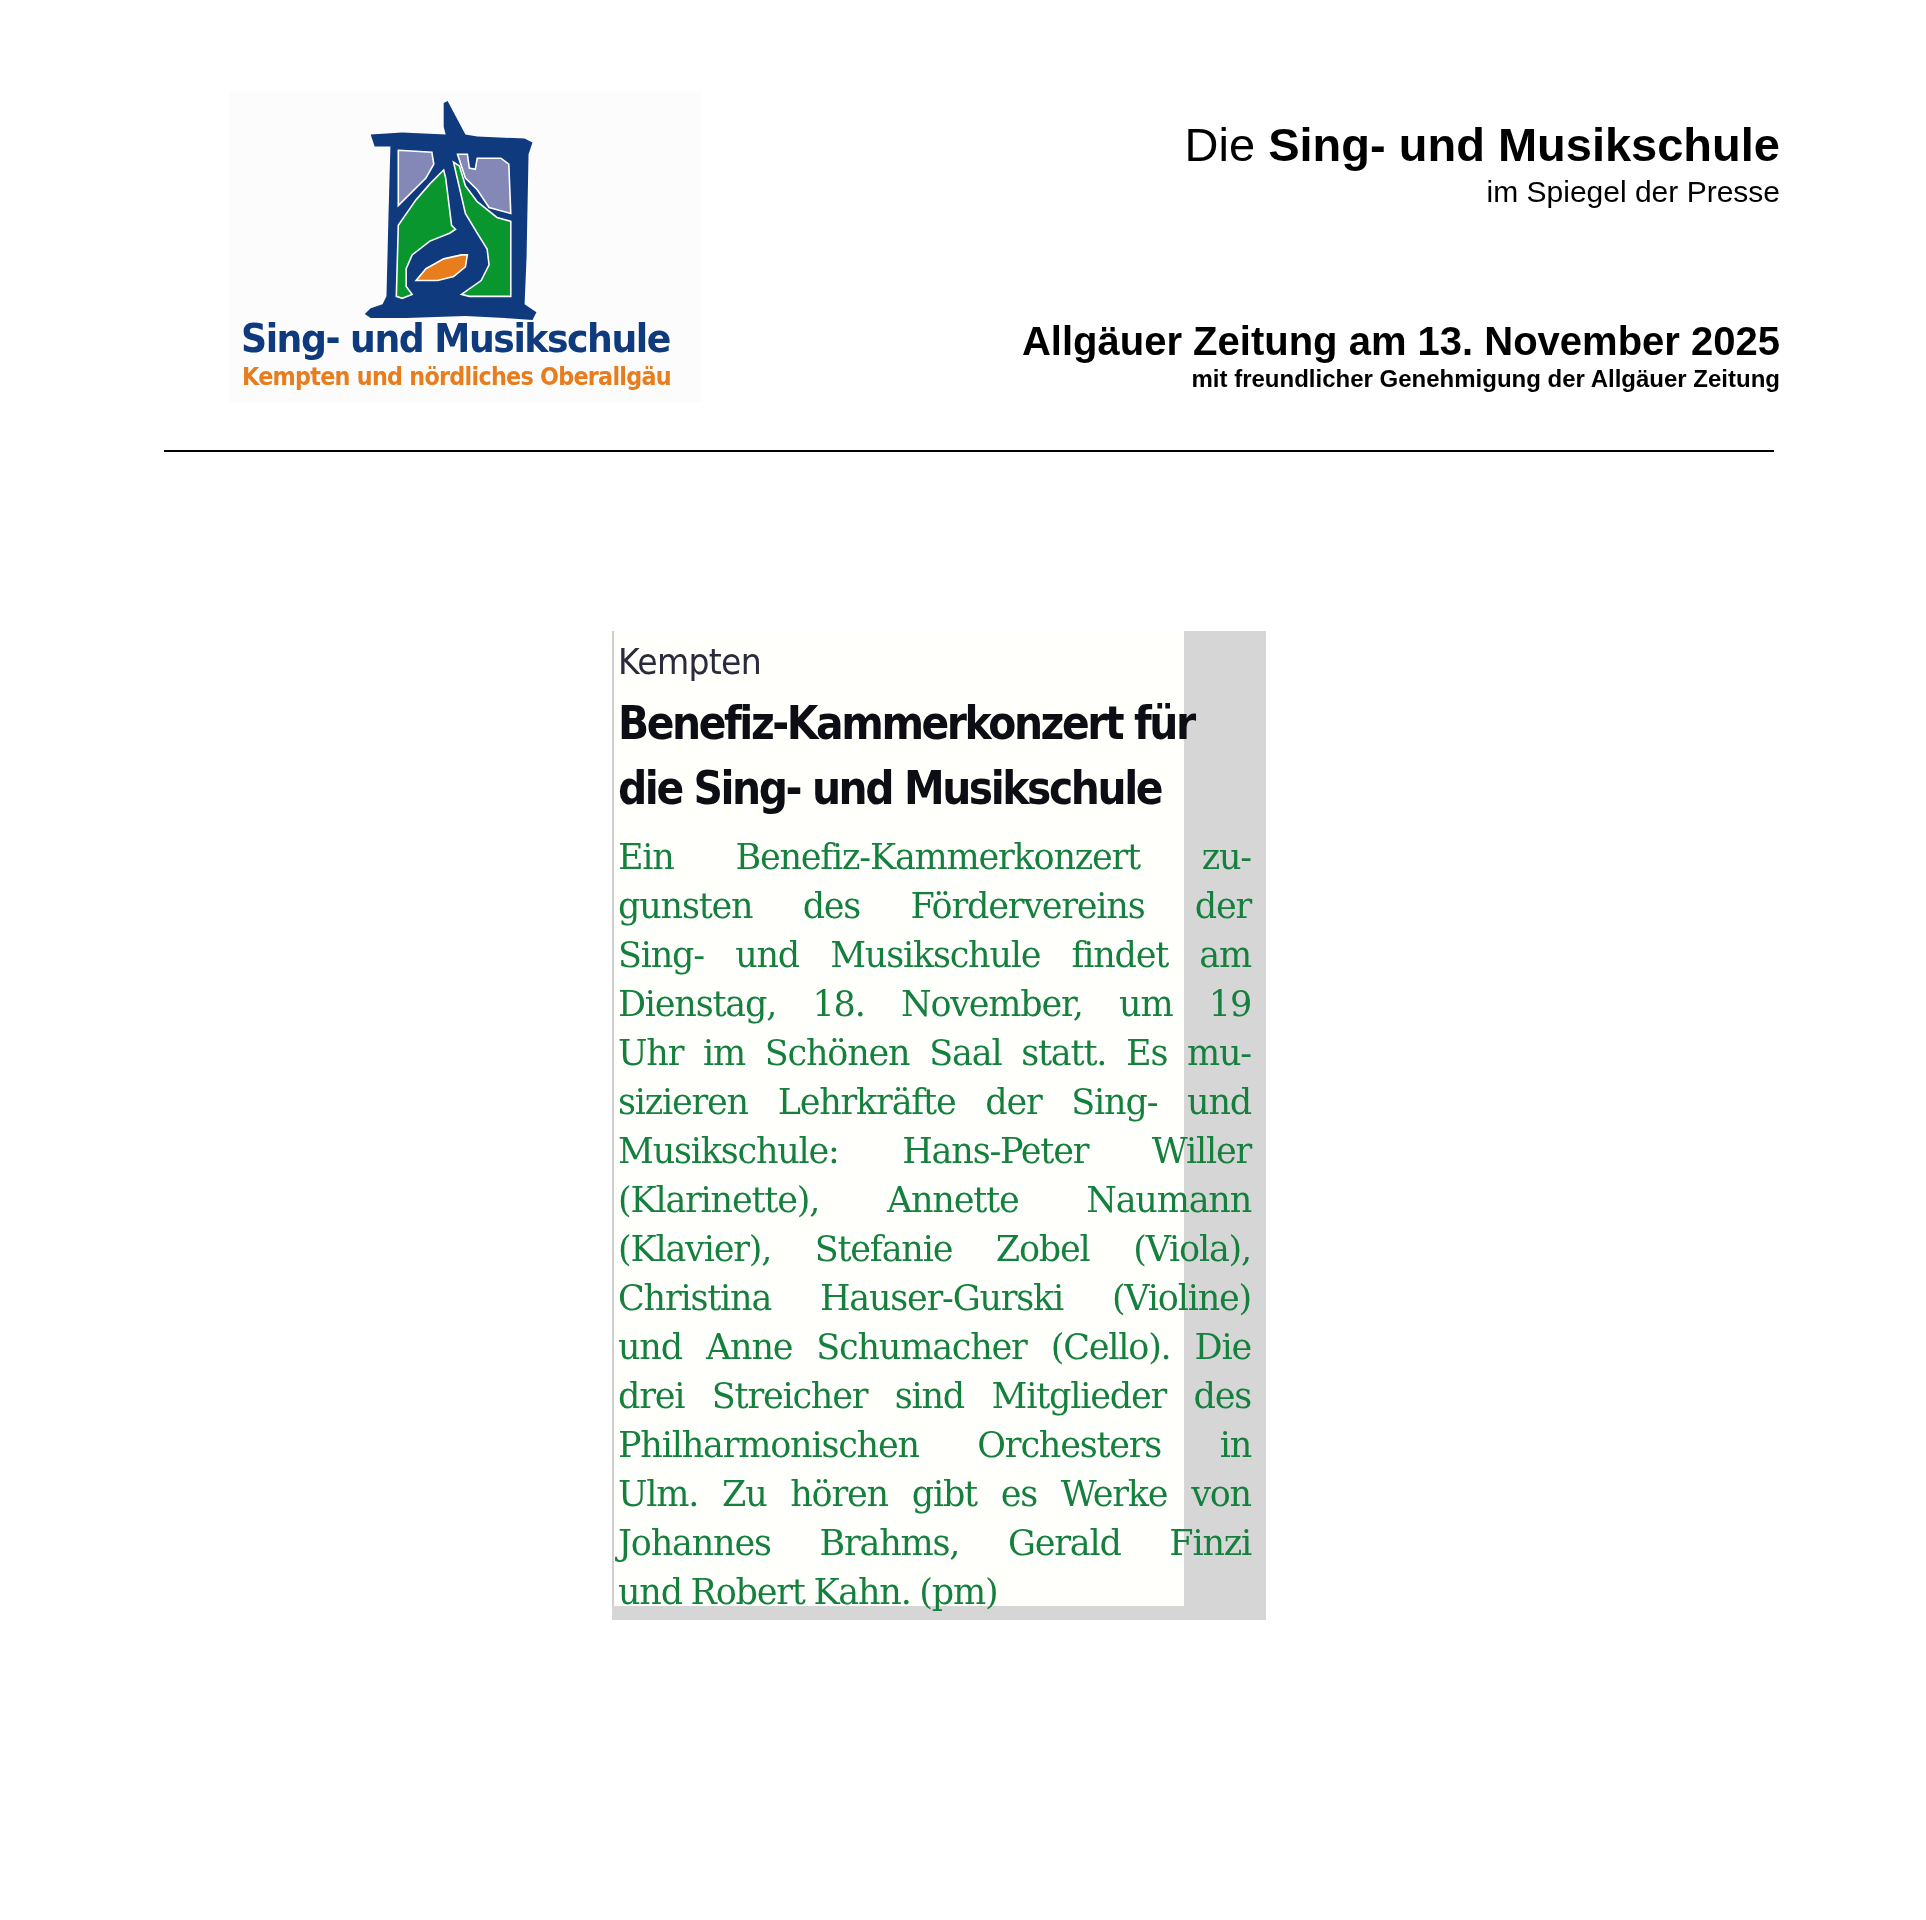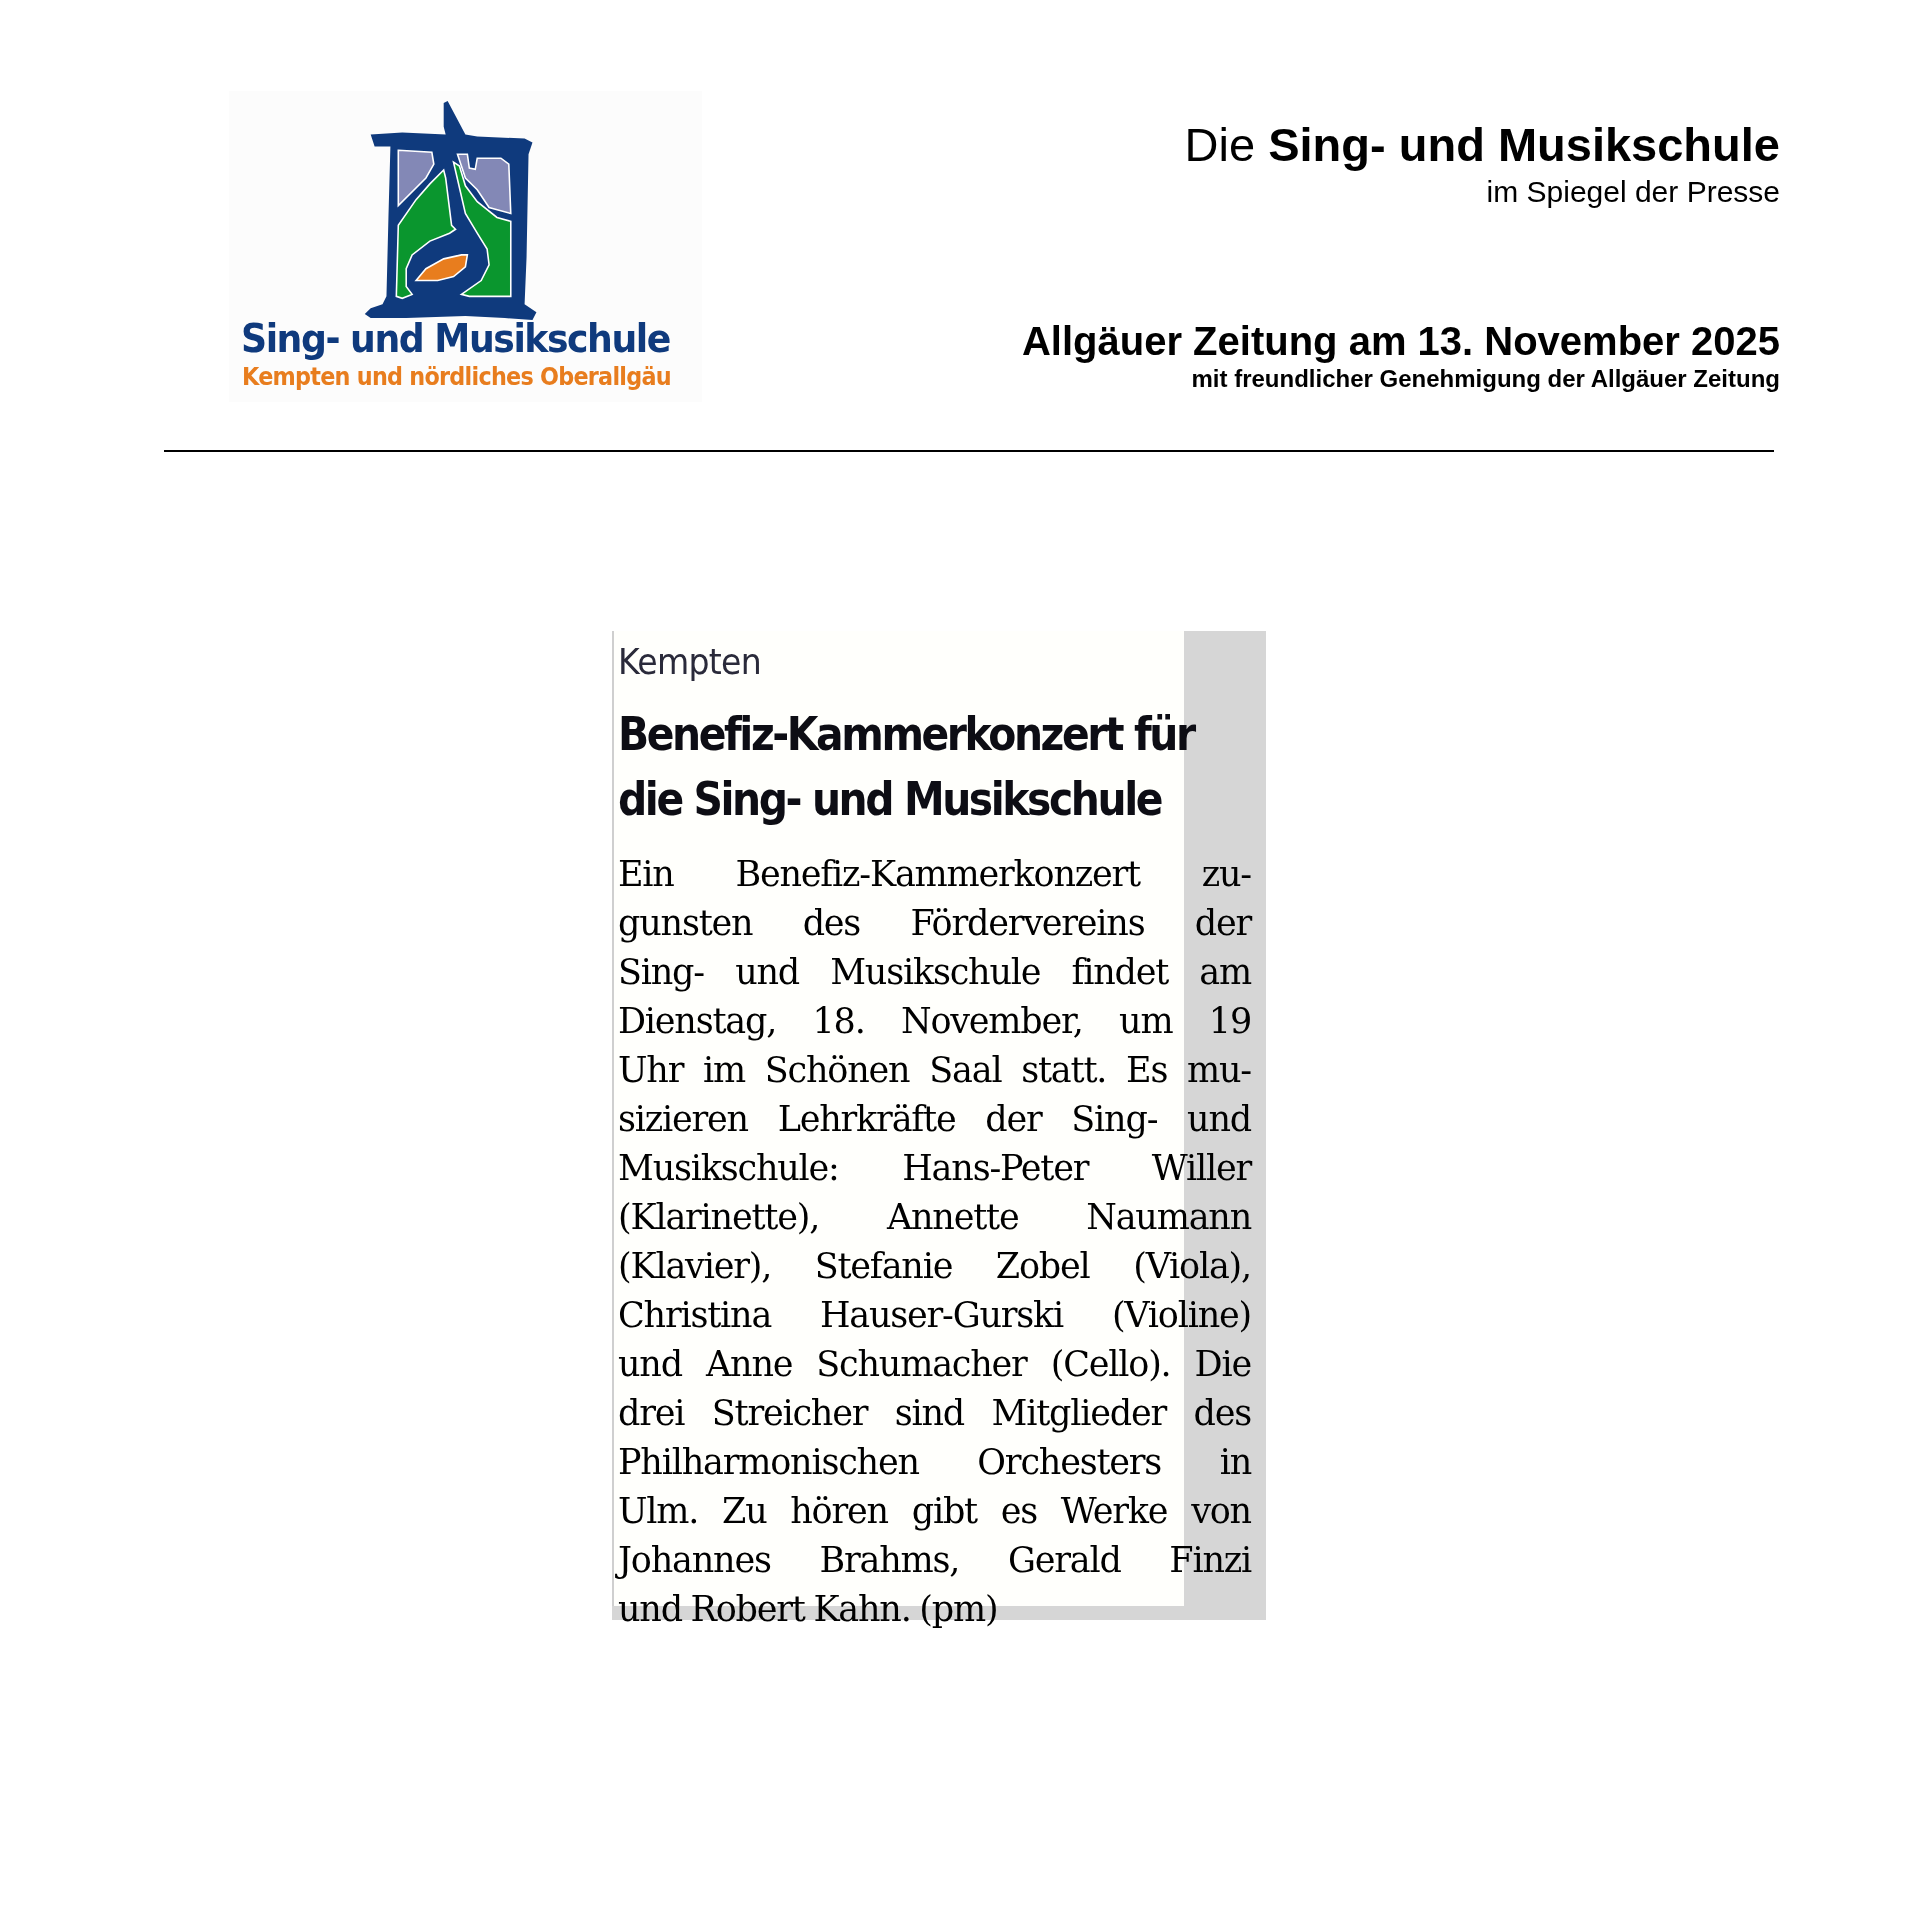--- a/index.html
+++ b/index.html
@@ -110,33 +110,33 @@
       transform-origin: left;
       white-space: nowrap;
     }
     .clip-headline {
       font-family: "DejaVu Sans", sans-serif;
       font-weight: bold;
       font-size: 47px;
       line-height: 65px;
       color: #0d0d14;
       letter-spacing: -2.8px;
-      margin-top: 16px;
+      margin-top: 5px;
     }
     .clip-headline div {
       white-space: nowrap;
       transform: scaleX(0.87);
       transform-origin: left;
     }
     .clip-body {
-      margin-top: 19px;
+      margin-top: 13px;
       font-family: "DejaVu Serif", serif;
       font-size: 35px;
       line-height: 49px;
-      color: #000000;
+      color: #15803d;
       letter-spacing: -1.2px;
     }
     .clip-line {
       display: flex;
       justify-content: space-between;
       white-space: nowrap;
       width: 633px;
     }
     .clip-line.last {
       justify-content: flex-start;

